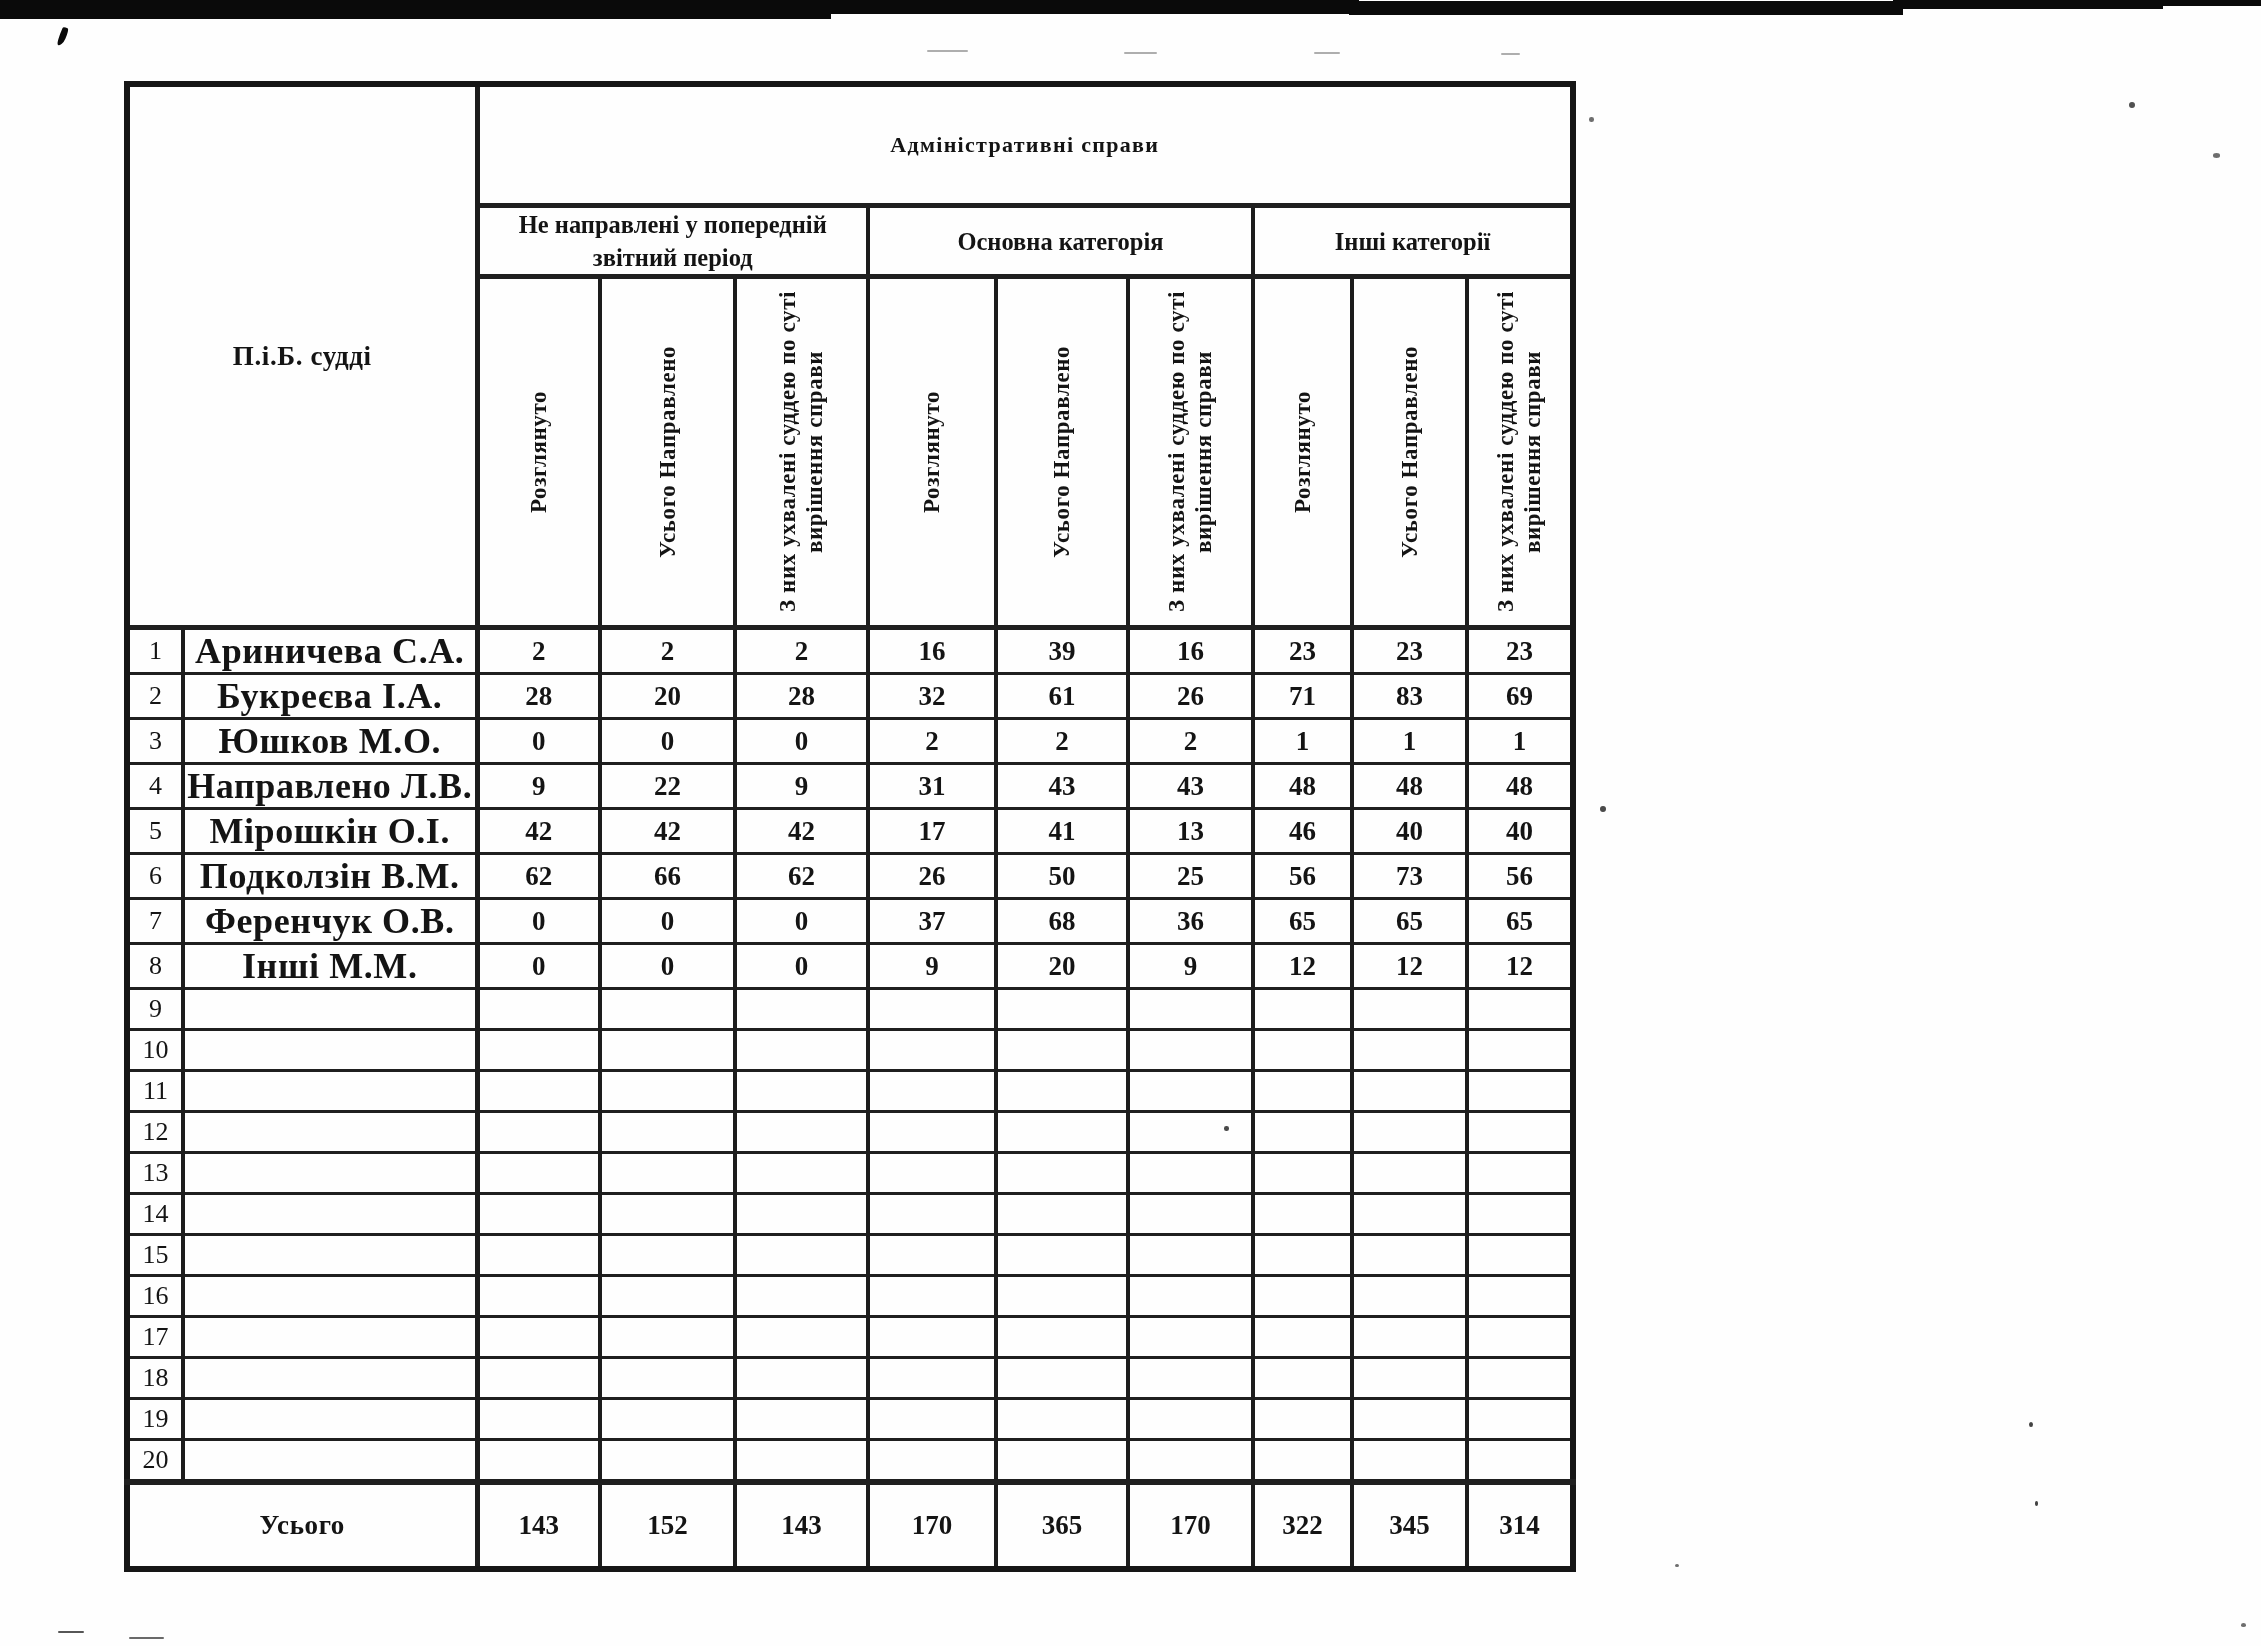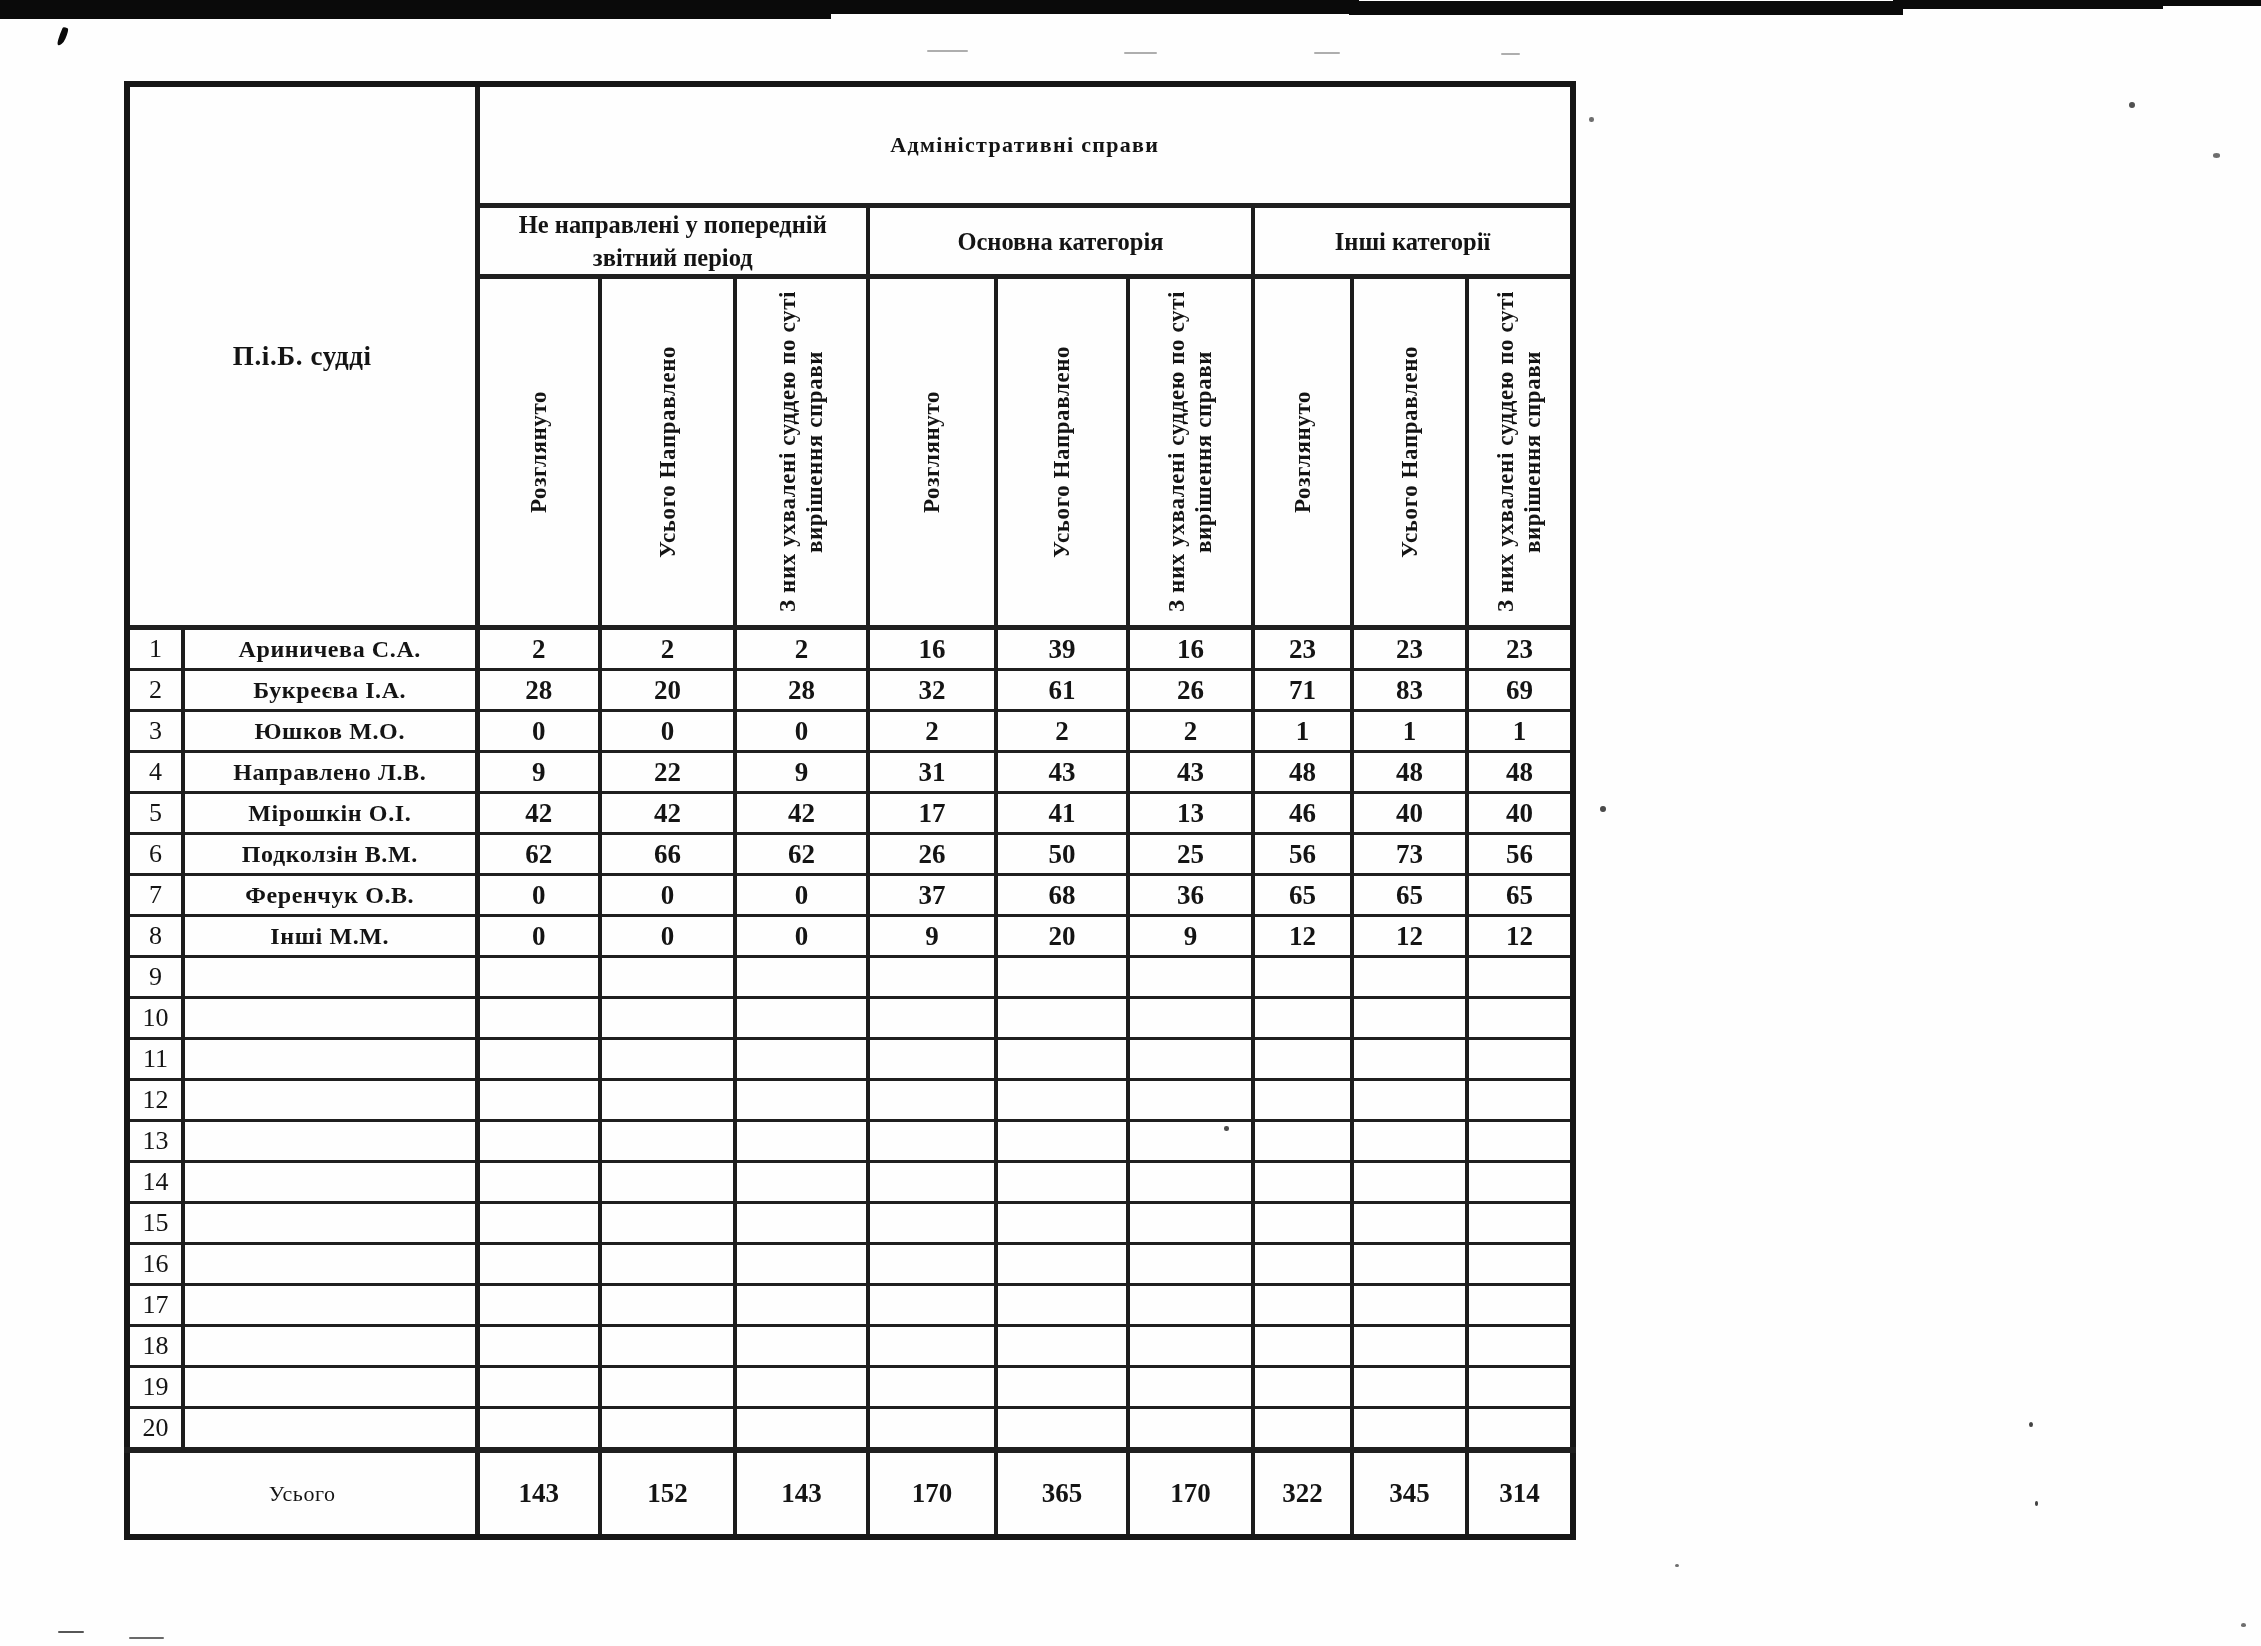--- a/index.html
+++ b/index.html
@@ -56,24 +56,24 @@
   .vtxt{
     writing-mode:vertical-rl;
     transform:rotate(180deg);
     display:inline-block;
     height:325px;
     font-size:23px;font-weight:700;line-height:1.18;
     letter-spacing:0.6px;
   }
   tr.r-data td{height:38px;}
   td.numcell{font-size:26px;font-weight:400;}
-  td.namecell{font-size:24px;font-weight:700;border-right-width:5.2px;letter-spacing:0.6px;}
+  td.namecell{font-size:36px;font-weight:700;border-right-width:5.2px;letter-spacing:0.6px;}
   td.valcell{font-size:27px;font-weight:700;}
   tr.r-total td{height:81px;border-top-width:6.4px;}
-  td.total-label{font-size:22px;font-weight:400;border-right-width:5.2px;letter-spacing:0.6px;text-align:center;}
+  td.total-label{font-size:27px;font-weight:700;border-right-width:5.2px;letter-spacing:0.6px;text-align:center;}
 </style>
 </head>
 <body>
 
 <div class="page">
 
   <div class="art bar1"></div>
   <div class="art bar2"></div>
   <div class="art bar3"></div>
   <div class="art bar4"></div>

